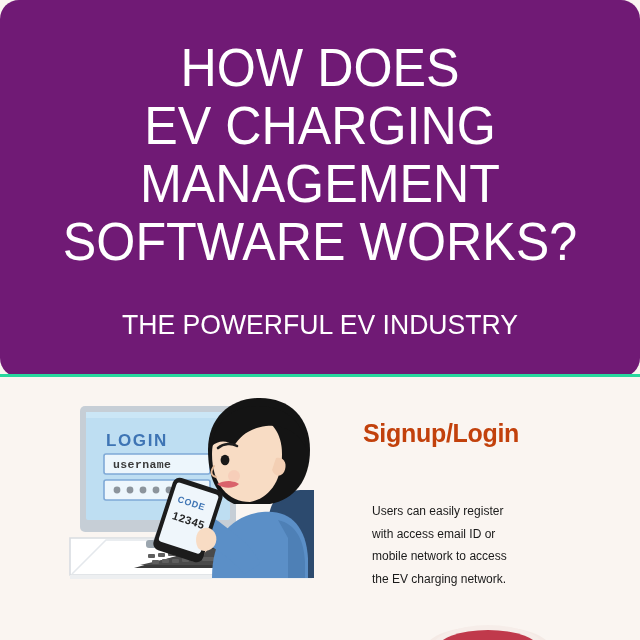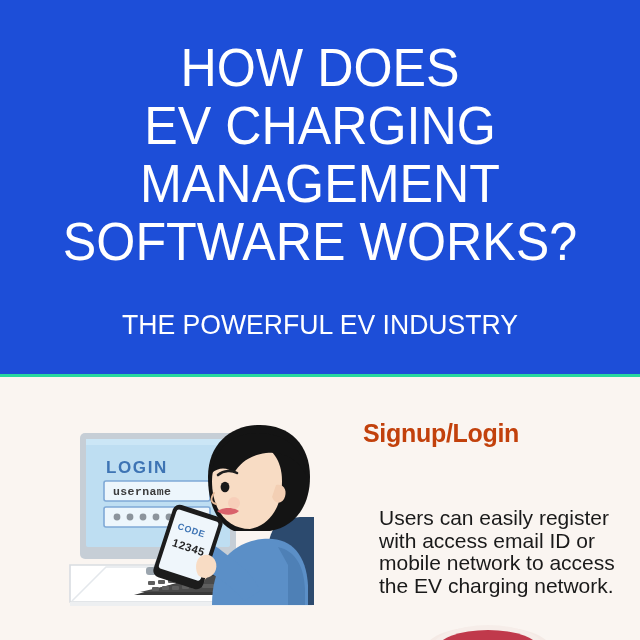--- a/index.html
+++ b/index.html
@@ -6,23 +6,23 @@
   body{
     width:640px;height:640px;overflow:hidden;
     font-family:"Liberation Sans", sans-serif;
     background:#FAF5F1;
   }
   #page{position:relative;width:640px;height:640px;background:#FAF5F1;}
 
   
   .hero{
     position:absolute;left:0;top:0;width:640px;height:377px;
-    background:#1d4ed8;
+    background:#701a75;
     display:flex;flex-direction:column;align-items:center;
-    box-sizing:border-box;padding-top:38px;
+    box-sizing:border-box;padding-top:38px;border-radius:19px;
   }
   .hero-rule{
     position:absolute;left:0;top:374px;width:640px;height:3px;
     background:#28D89E;
   }
   .title{
     width:640px;text-align:center;color:#FFFFFF;
     font-size:54px;line-height:58px;font-weight:300;
     letter-spacing:0px;
     transform:scaleX(0.93);transform-origin:50% 50%;
@@ -42,27 +42,27 @@
     background:#FAF5F1;
   }
 
   
   .text-col{position:absolute;left:363px;top:40px;width:230px;}
   .sec-heading{
     font-size:25px;line-height:30px;font-weight:bold;color:#c2410c;
     letter-spacing:-0.3px;margin:0;white-space:nowrap;
   }
   .sec-body{
-    margin:16px;position:absolute;top:73px;left:0;width:220px;
-    font-size:21px;line-height:22.5px;color:#1A1A1A;font-weight:400;
+    margin:9px;position:absolute;top:73px;left:0;width:220px;
+    font-size:12px;line-height:22.5px;color:#1A1A1A;font-weight:400;
   }
   .sec-body .bl{display:block;white-space:nowrap;}
 
   
-  .illus{position:absolute;left:62px;top:37px;width:258px;height:218px;}
+  .illus{position:absolute;left:62px;top:10px;width:258px;height:218px;}
   .illus svg{display:block;width:258px;height:218px;}
 
   
   .red-arc{
     position:absolute;left:436px;top:630px;width:104px;height:40px;
     border-radius:50%;
     background:#C0394B;
     box-shadow:0 0 0 5px #F6EDE9;
   }
   .red-arc-halo{

